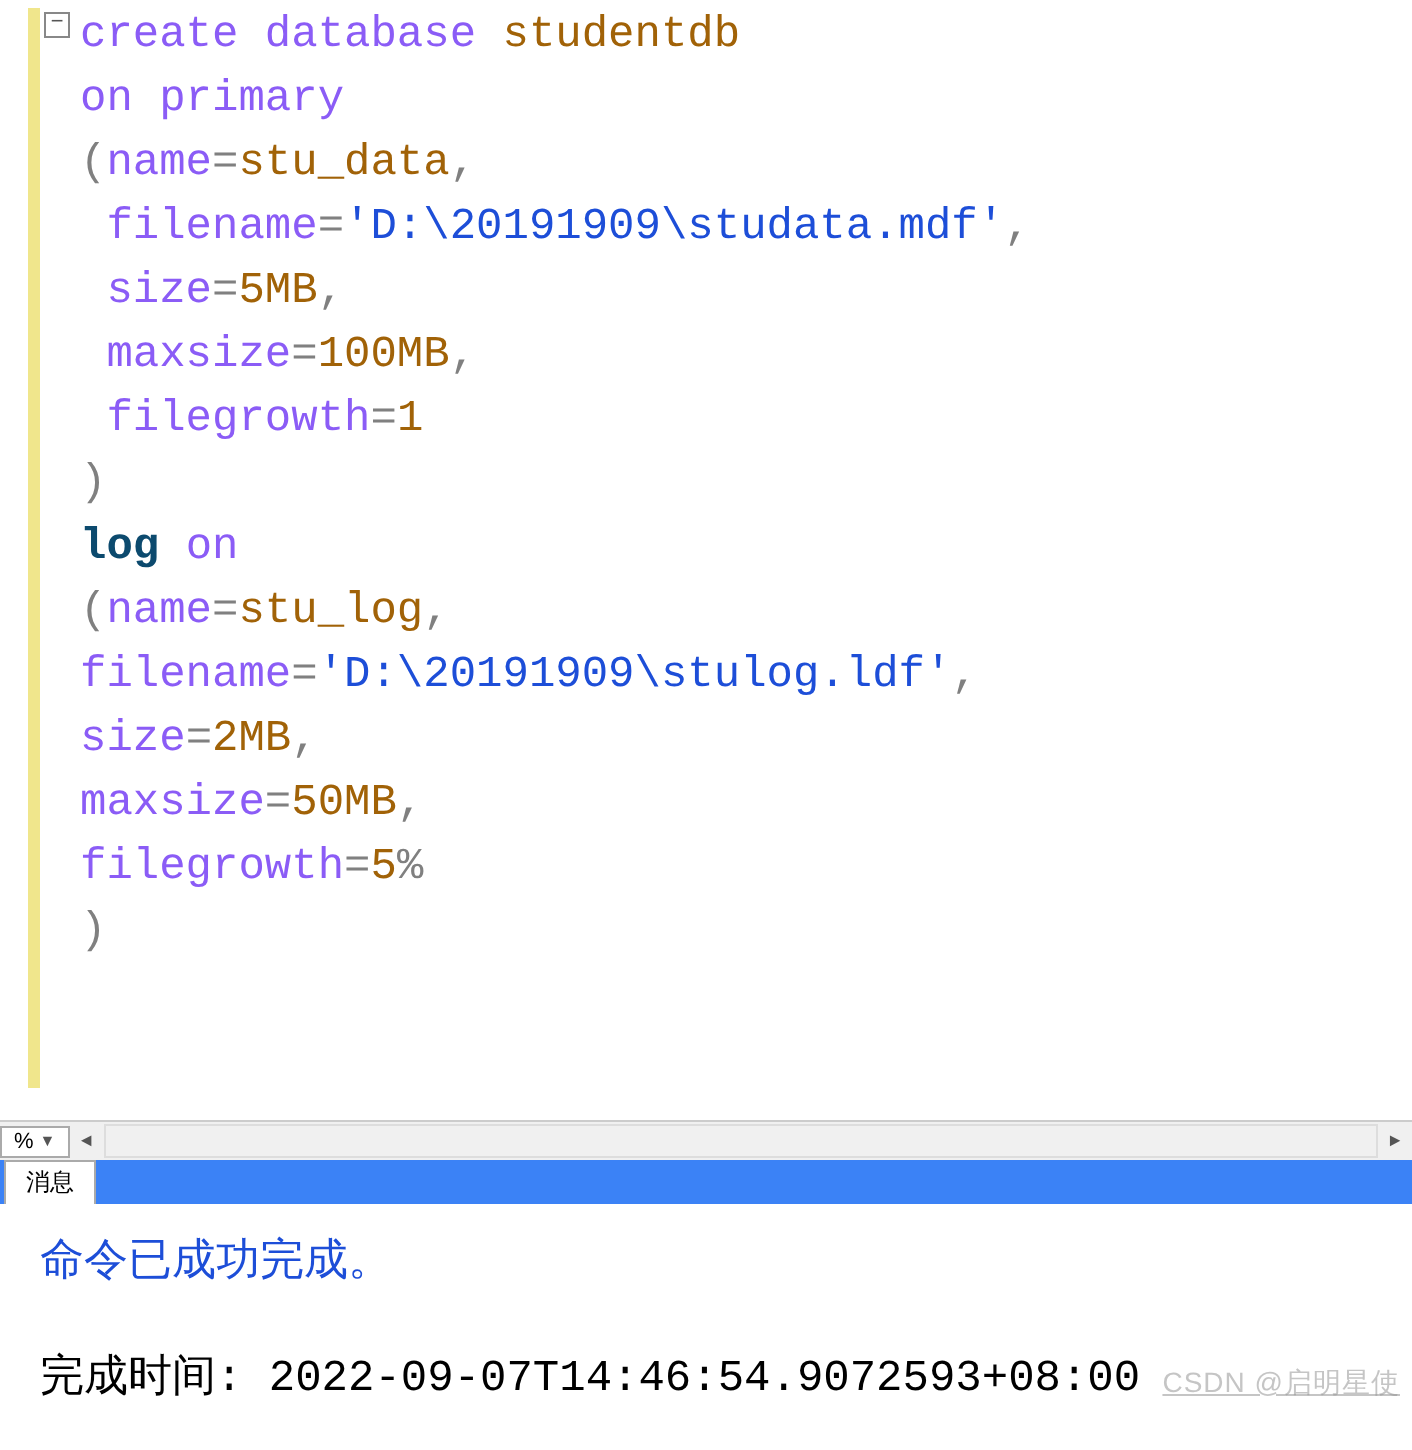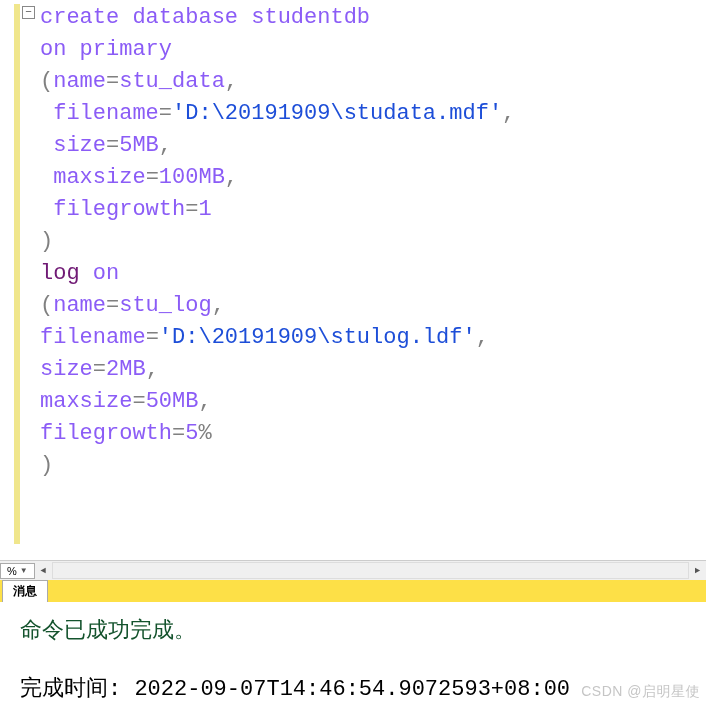--- a/index.html
+++ b/index.html
@@ -50,24 +50,24 @@
       background: #f0e68c;
     }
     .code-area {
       flex: 1;
       padding-top: 2px;
       line-height: 32px;
       white-space: pre;
       font-family: 'Courier New', monospace;
     }
     .kw-blue { color: #8b5cf6; }
-    .kw-magenta { color: #701a75; }
+    .kw-magenta { color: #0c4a6e; font-weight: bold; }
     .kw-gray { color: #808080; }
     .kw-red { color: #1d4ed8; }
-    .txt-black { color: #8b5cf6; }
+    .txt-black { color: #a16207; }
     .bottom-controls {
       height: 20px;
       display: flex;
       align-items: center;
       border-top: 1px solid #ccc;
       background: #f0f0f0;
     }
     .zoom {
       font-size: 11px;
       padding: 1px 6px;
@@ -96,52 +96,52 @@
       display: flex;
       align-items: center;
       justify-content: center;
       font-size: 9px;
       color: #555;
     }
     .tab-bar {
       height: 22px;
       display: flex;
       align-items: flex-start;
-      background: #fde047;
-      font-weight: bold;
+      background: #3b82f6;
     }
     .tab {
       font-size: 12px;
       font-family: 'Microsoft YaHei', 'SimSun', sans-serif;
       padding: 2px 10px;
       border: 1px solid #aaa;
       border-bottom: none;
       background: #fff;
       margin-left: 2px;
     }
     .messages {
       padding: 8px 20px 0 20px;
       font-size: 22px;
       font-family: 'Microsoft YaHei', 'SimSun', sans-serif;
       line-height: 1.8;
     }
-    .msg-line1 { color: #14532d; }
+    .msg-line1 { color: #1d4ed8; }
     .msg-line2 { 
       color: #000; 
       font-family: 'Courier New', 'SimSun', monospace;
       margin-top: 20px;
     }
     .watermark {
       position: absolute;
       right: 6px;
       bottom: 24px;
       font-size: 14px;
       color: rgba(150,150,150,0.55);
       font-family: 'Microsoft YaHei', sans-serif;
       letter-spacing: 0.5px;
+      text-decoration: underline;
     }
   </style>
 </head>
 <body>
 
 <div class="editor-area">
   <div class="gutter">
     <div class="change-bar" style="height: 540px;"></div>
     <div class="fold-icon">−</div>
   </div>

